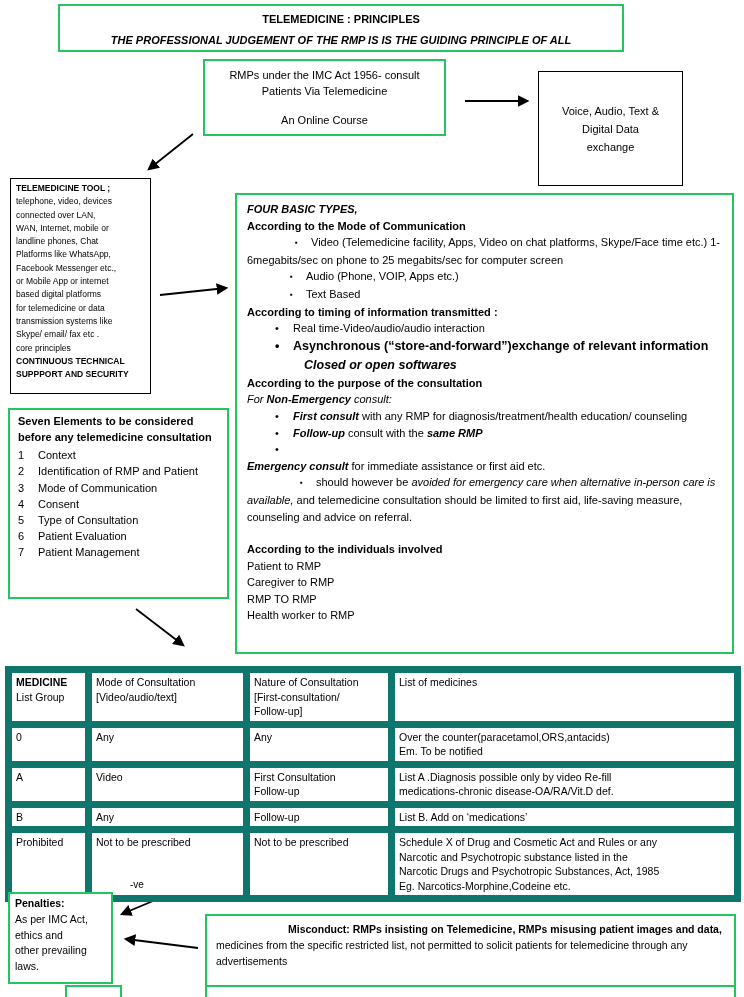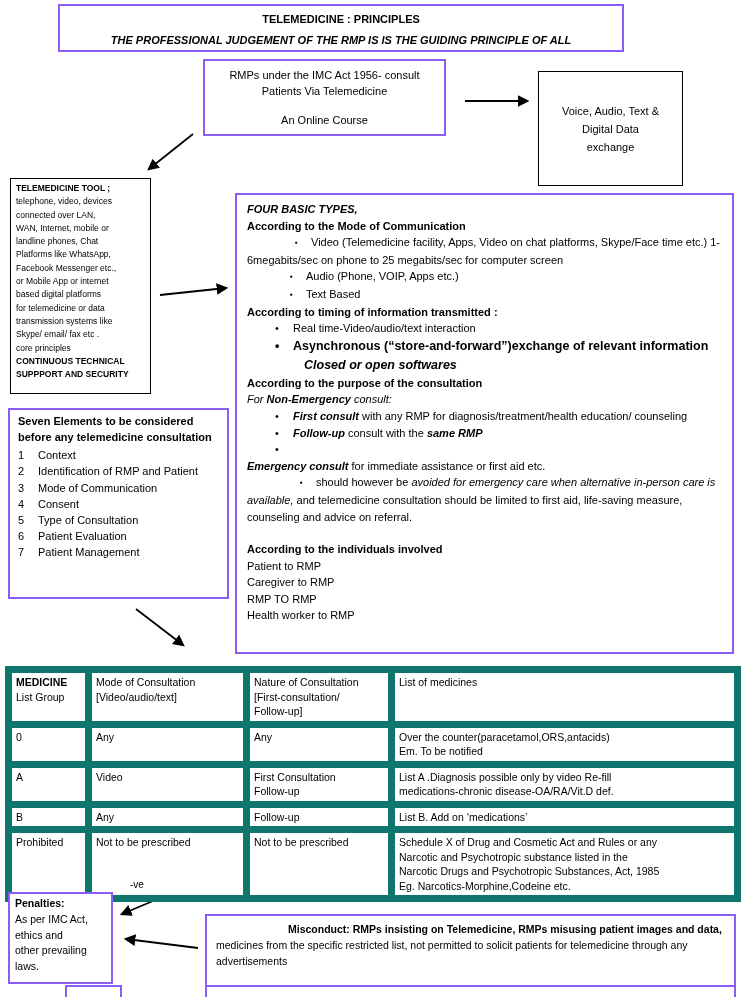--- a/index.html
+++ b/index.html
@@ -1,20 +1,20 @@
 <!DOCTYPE html>
 <html><head>
 <meta charset="utf-8">
 <style>
   * { margin:0; padding:0; box-sizing:border-box; }
   html,body { background:#fff; }
   body { font-family:"Liberation Sans", sans-serif; color:#000; }
   .page { position:relative; width:744px; height:997px; background:#fff; overflow:hidden; }
   .box { position:absolute; background:#fff; overflow:hidden; }
-  .green { border:2px solid #8b5cf6; }
+  .green { border:2px solid #22c55e; }
   .blackb { border:1px solid #000; }
 
   
   .title-box { left:58px; top:4px; width:566px; height:48px; text-align:center; padding-top:7px; }
   .title-line1 { font-weight:bold; font-size:11px; }
   .title-line2 { font-weight:bold; font-style:italic; font-size:11px; margin-top:9px; }
 
   
   .rmp-box { left:203px; top:59px; width:243px; height:77px; text-align:center; font-size:11px; line-height:16px; padding-top:6px; }
   .rmp-line3 { margin-top:13px; }
@@ -125,21 +125,21 @@
 SUPPPORT AND SECURITY</div>
   </div>
 
   <div class="box green four">
     <p class="ft bi">FOUR BASIC TYPES,</p>
     <p class="ft b">According to the Mode of Communication</p>
     <p class="ft video"><span class="sqb">▪</span><span>Video (Telemedicine facility, Apps, Video on chat platforms, Skype/Face time etc.) 1-6megabits/sec on phone to 25 megabits/sec for computer screen</span></p>
     <p class="ft ind55"><span class="sqb">▪</span><span>Audio (Phone, VOIP, Apps etc.)</span></p>
     <p class="ft ind55"><span class="sqb">▪</span><span>Text Based</span></p>
     <p class="ft b">According to timing of information transmitted :</p>
-    <p class="ft ind28"><span class="rdb">•</span><span>Real time-Video/audio/text interaction</span></p>
+    <p class="ft ind28"><span class="rdb">•</span><span>Real time-Video/audio/audio interaction</span></p>
     <p class="ft ind28 big"><span class="rdb">•</span><span>Asynchronous (“store-and-forward”)exchange of relevant information</span></p>
     <p class="ft ind57 big i">Closed or open softwares</p>
     <p class="ft b">According to the purpose of the consultation</p>
     <p class="ft i"><span>For </span><span class="b">Non-Emergency</span><span> consult:</span></p>
     <p class="ft hang"><span class="rdb">•</span><span class="bi">First consult</span><span> with any RMP for diagnosis/treatment/health education/ counseling</span></p>
     <p class="ft hang"><span class="rdb">•</span><span class="bi">Follow-up</span><span> consult with the </span><span class="bi">same RMP</span></p>
     <p class="ft hang"><span class="rdb">•</span></p>
     <p class="ft"><span class="bi">Emergency consult</span><span> for immediate assistance or first aid etc.</span></p>
     <p class="ft note"><span class="sqb">▪</span><span>should however be </span><span class="i">avoided for emergency care when alternative in-person care is available,</span><span> and telemedicine consultation should be limited to first aid, life-saving measure, counseling and advice on referral.</span></p>
     <p class="ft blank"></p>

